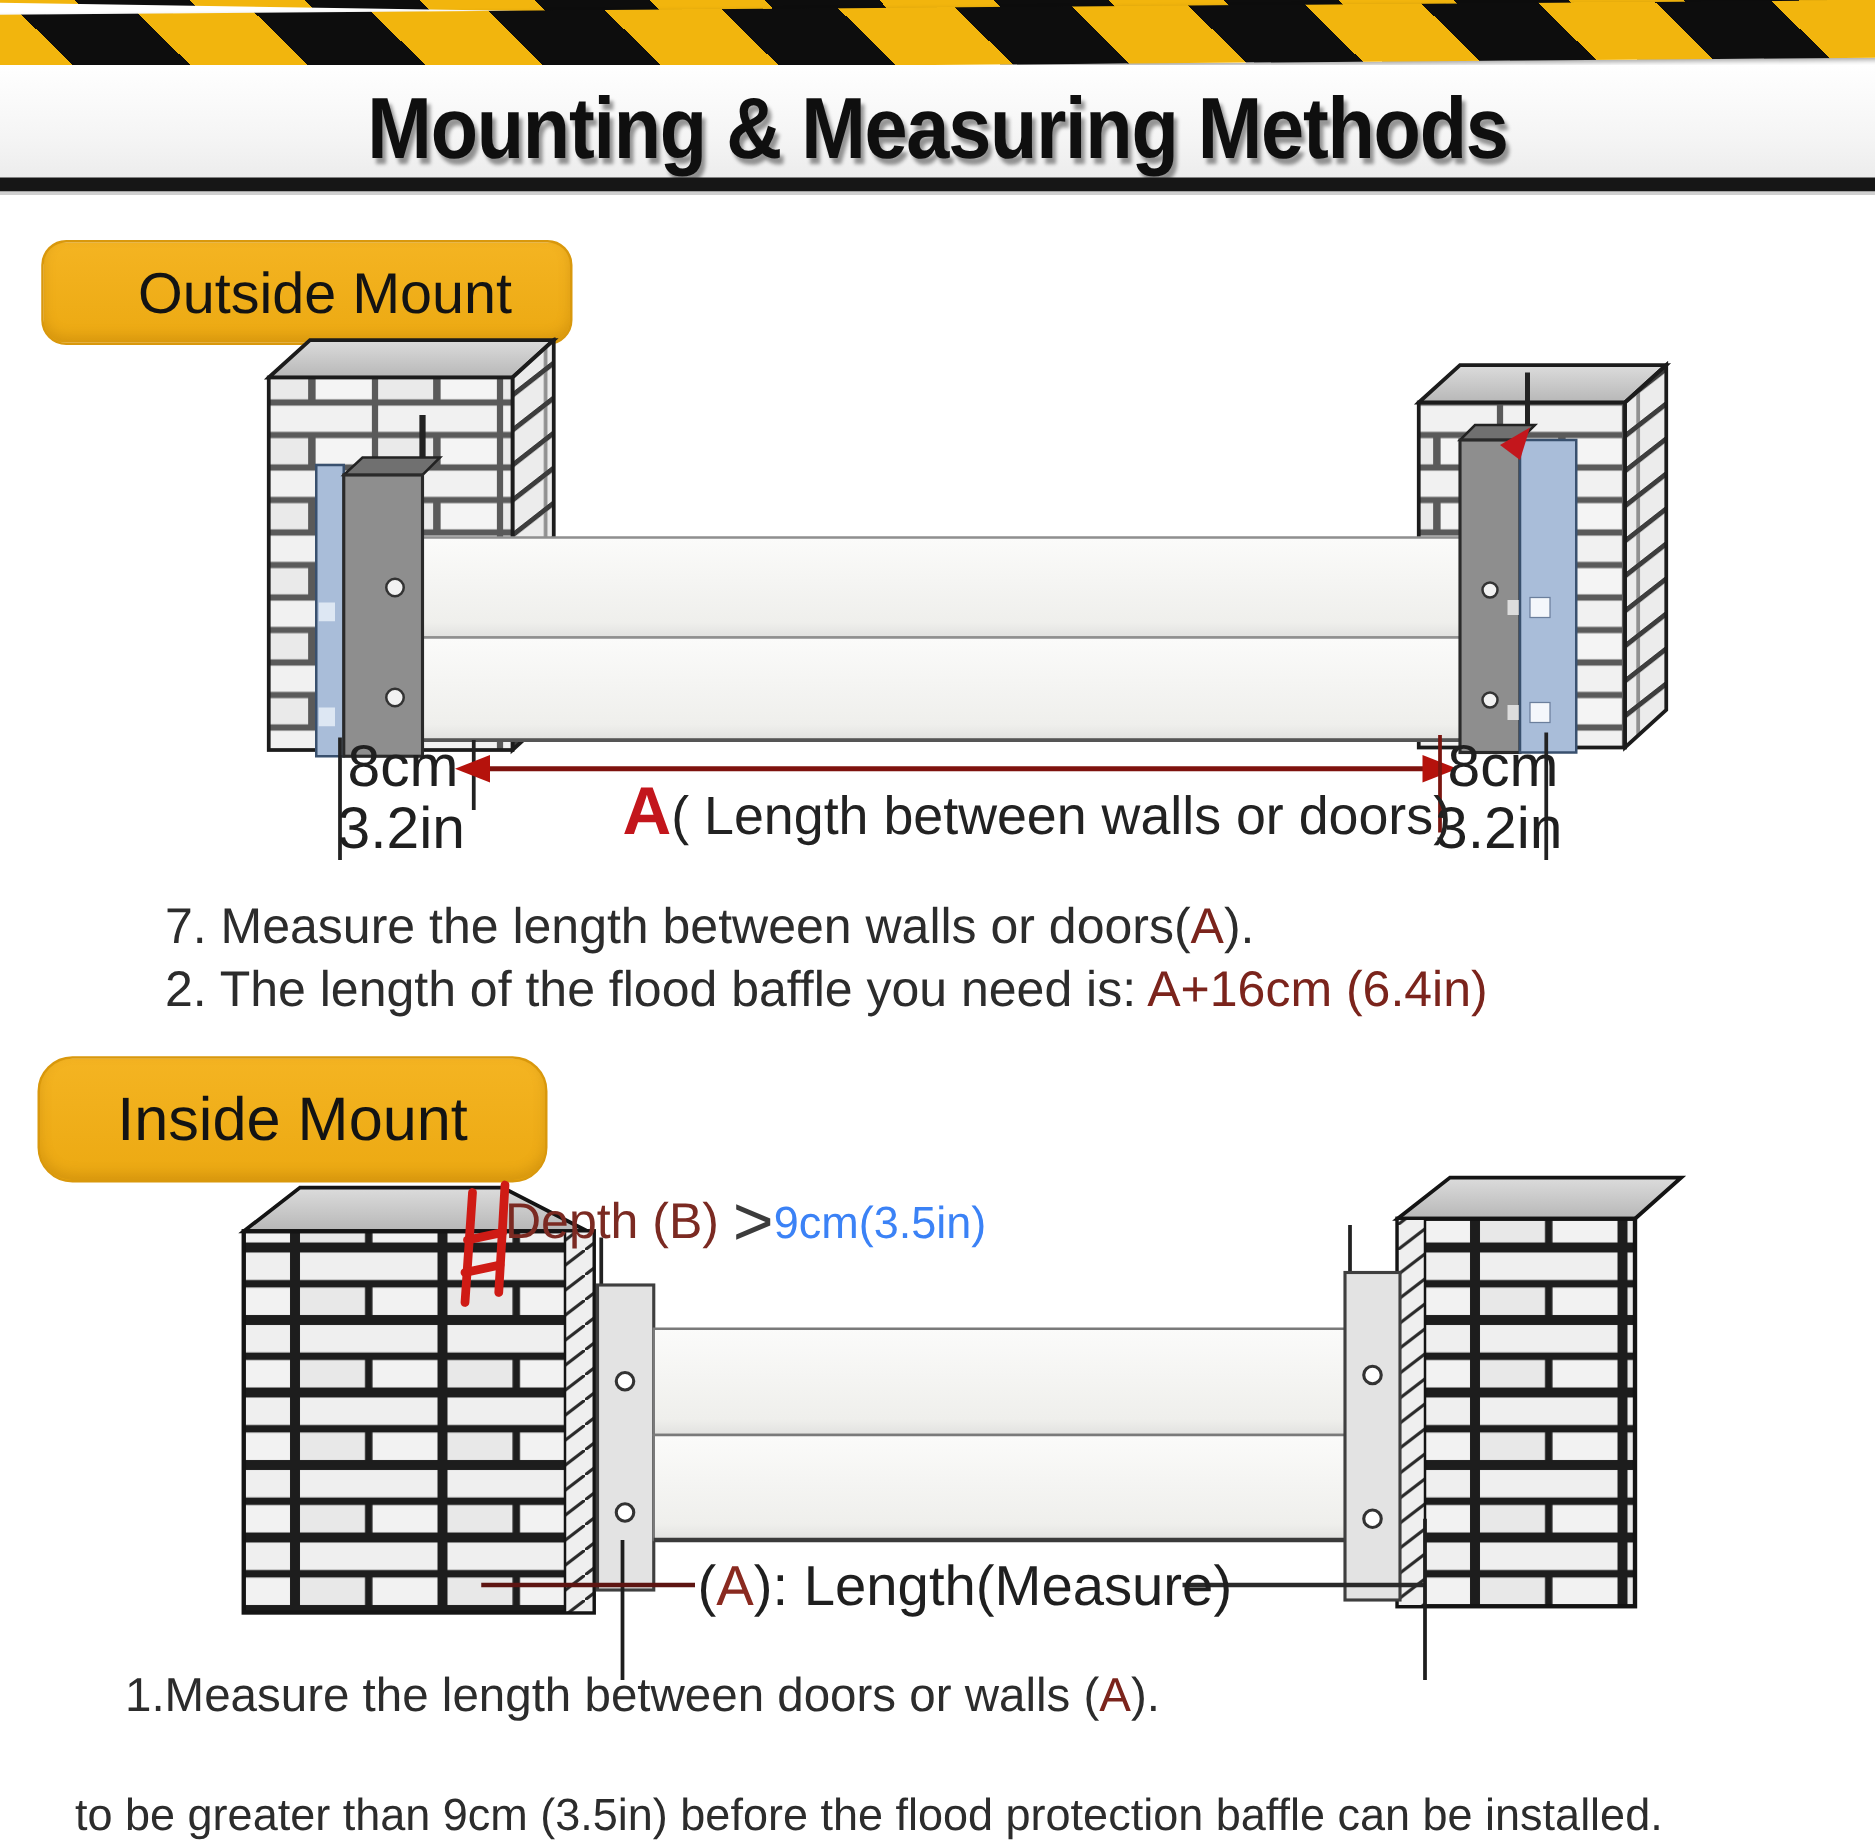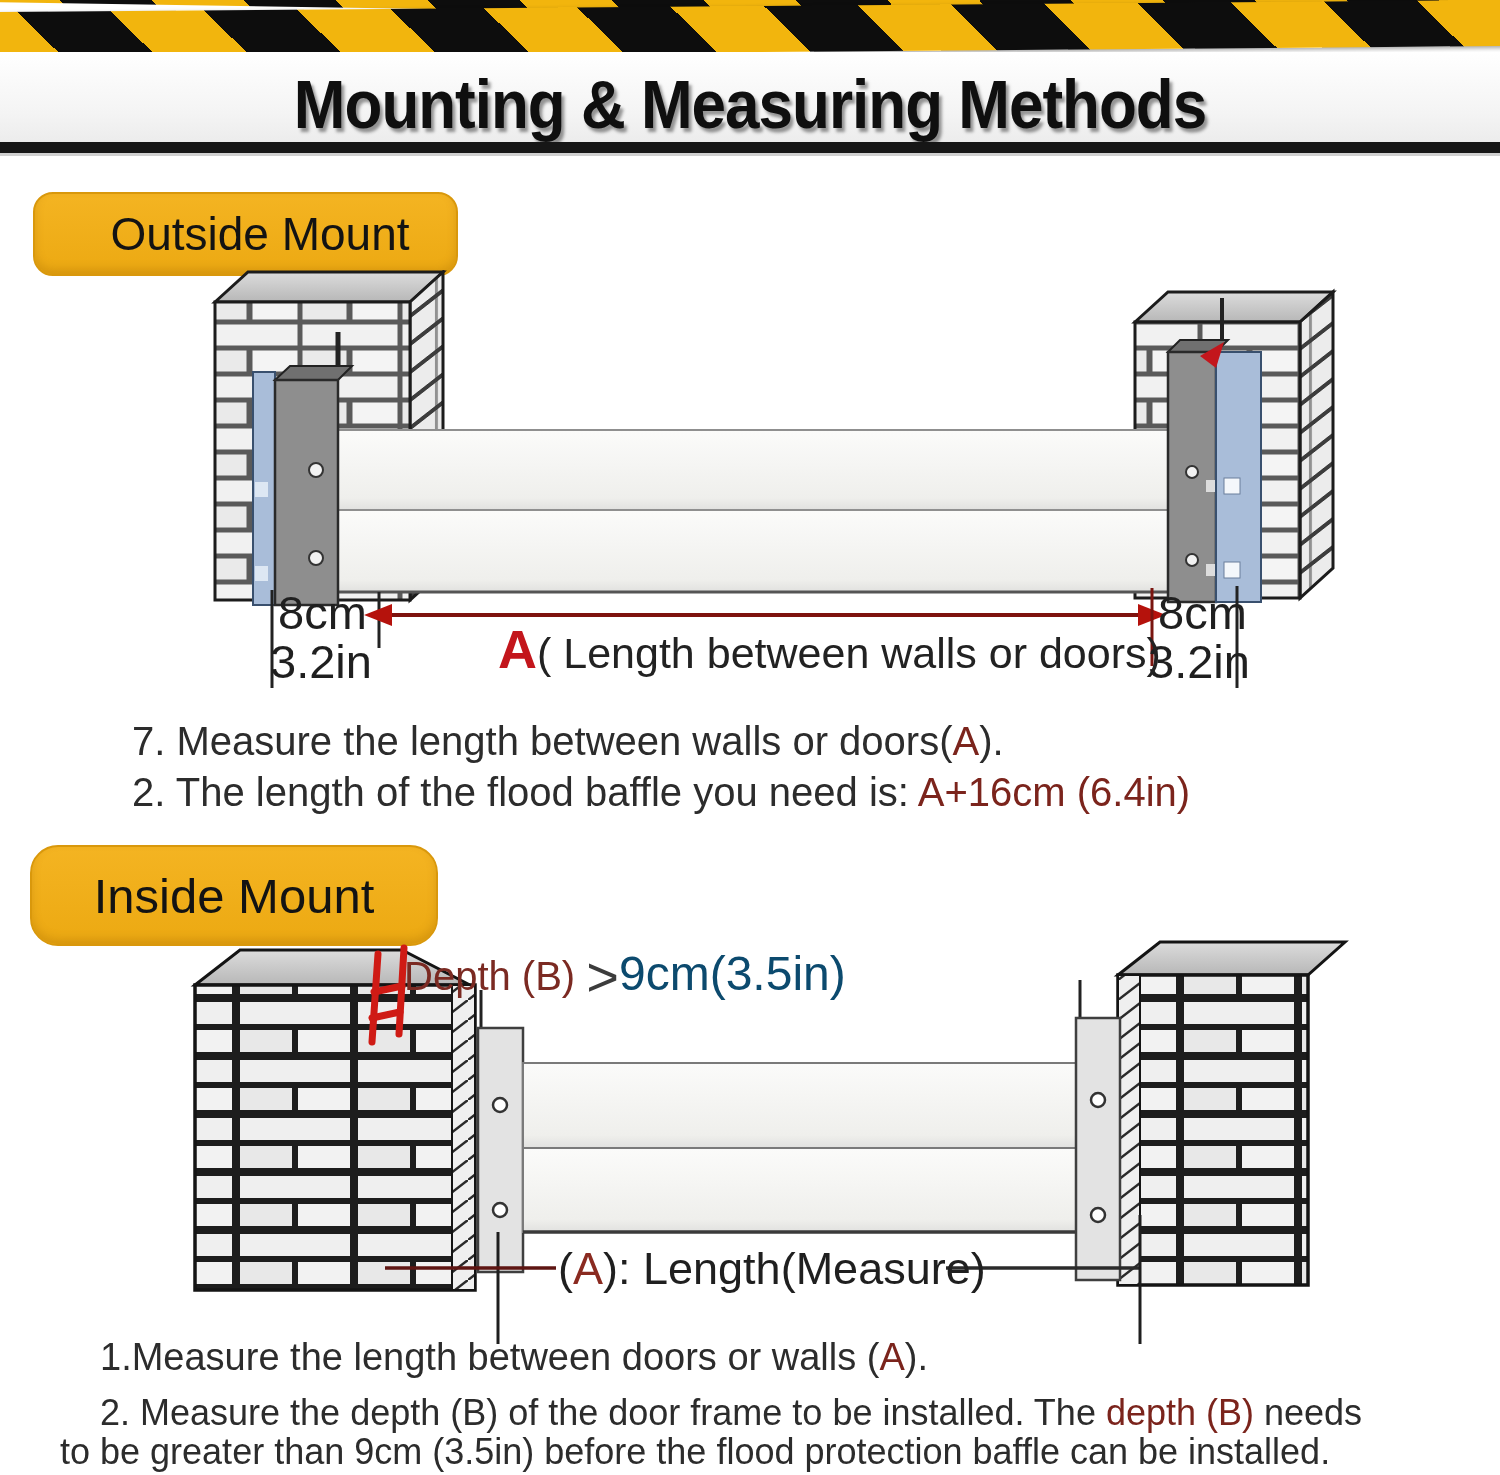--- a/index.html
+++ b/index.html
@@ -38,21 +38,21 @@
   #om-32in-left{left:270px;top:634px;}
   #om-8cm-right{left:1158px;top:585px;}
   #om-32in-right{left:1148px;top:634px;}
   #om-span{left:498px;top:618px;white-space:nowrap;}
   #om-span .big-a{font-size:54px;font-weight:700;color:#c3161c;}
   #om-span .span-txt{font-size:43px;color:#222;}
 
   #im-depth{position:absolute;left:404px;top:944px;white-space:nowrap;}
   #im-depth .d-pre{font-size:40px;color:#7b2a22;}
   #im-depth .d-gt{font-size:56px;color:#3c3c3c;font-weight:400;vertical-align:-6px;}
-  #im-depth .d-val{font-size:48px;color:#0c4a6e;margin-top:16px;}
+  #im-depth .d-val{font-size:36px;color:#3b82f6;margin-top:16px;}
 
   #im-length{position:absolute;left:558px;top:1243px;font-size:45px;color:#1f1f1f;white-space:nowrap;}
   #im-length .red-a{color:#8a2a20;}
 
   
   .steps{position:absolute;white-space:nowrap;}
   #om-steps{left:132px;top:716px;font-size:40px;line-height:51px;color:#2c2c2c;}
   .hl{color:#7b241c;}
   #im-step1{left:100px;top:1336px;font-size:38px;color:#2c2c2c;}
   #im-step2{left:100px;top:1392px;font-size:36px;color:#2c2c2c;}
@@ -229,16 +229,15 @@
 
   <div id="im-depth">
     <span class="d-pre">Depth (B) </span><span class="d-gt">&gt;</span><span class="d-val">9cm(3.5in)</span>
   </div>
 
   <div id="im-length">
     <span>(</span><span class="red-a">A</span><span>): Length(Measure)</span>
   </div>
 
   <div id="im-step1" class="steps"><span>1.Measure the length between doors or walls (</span><span class="hl">A</span><span>).</span></div>
-  <div id="im-step2" class="steps"><span>2. Measure the depth (B) of the door frame to be installed. The </span><span class="hl">depth (B)</span><span> needs</span></div>
   <div id="im-step3" class="steps">to be greater than 9cm (3.5in) before the flood protection baffle can be installed.</div>
 
 </div>
 
 </body></html>

